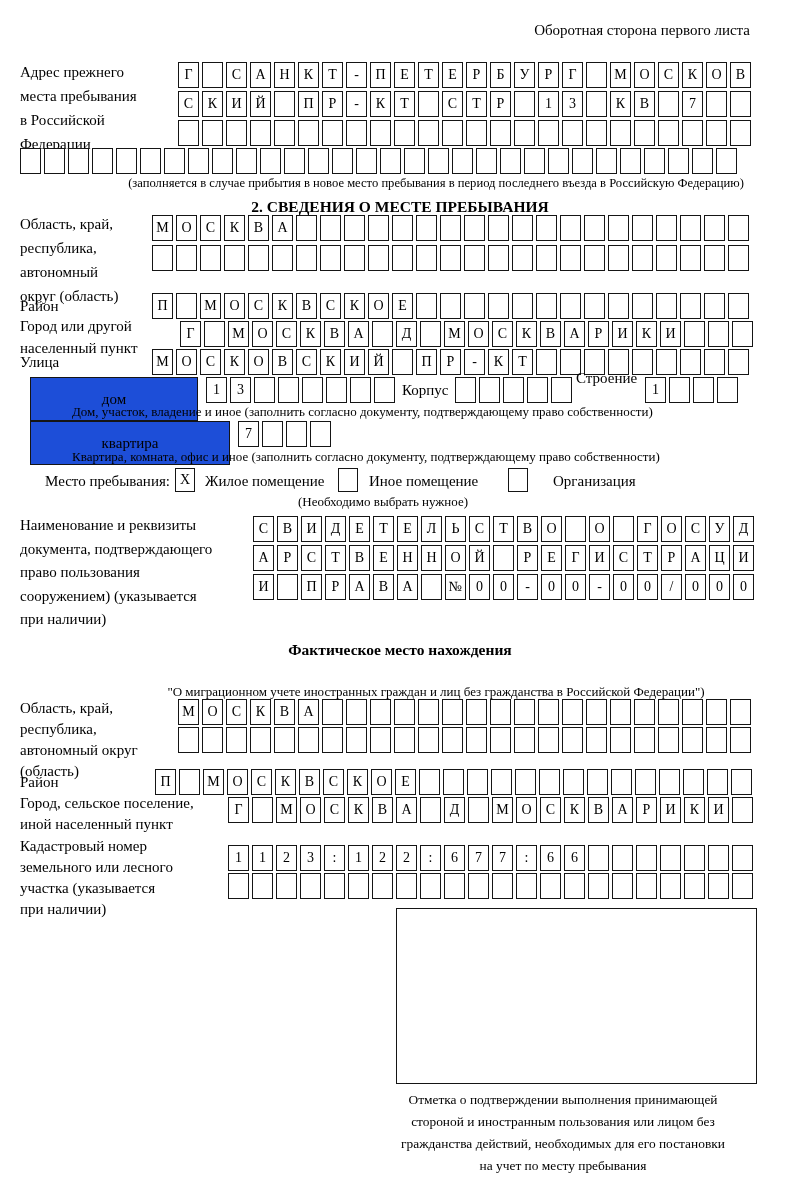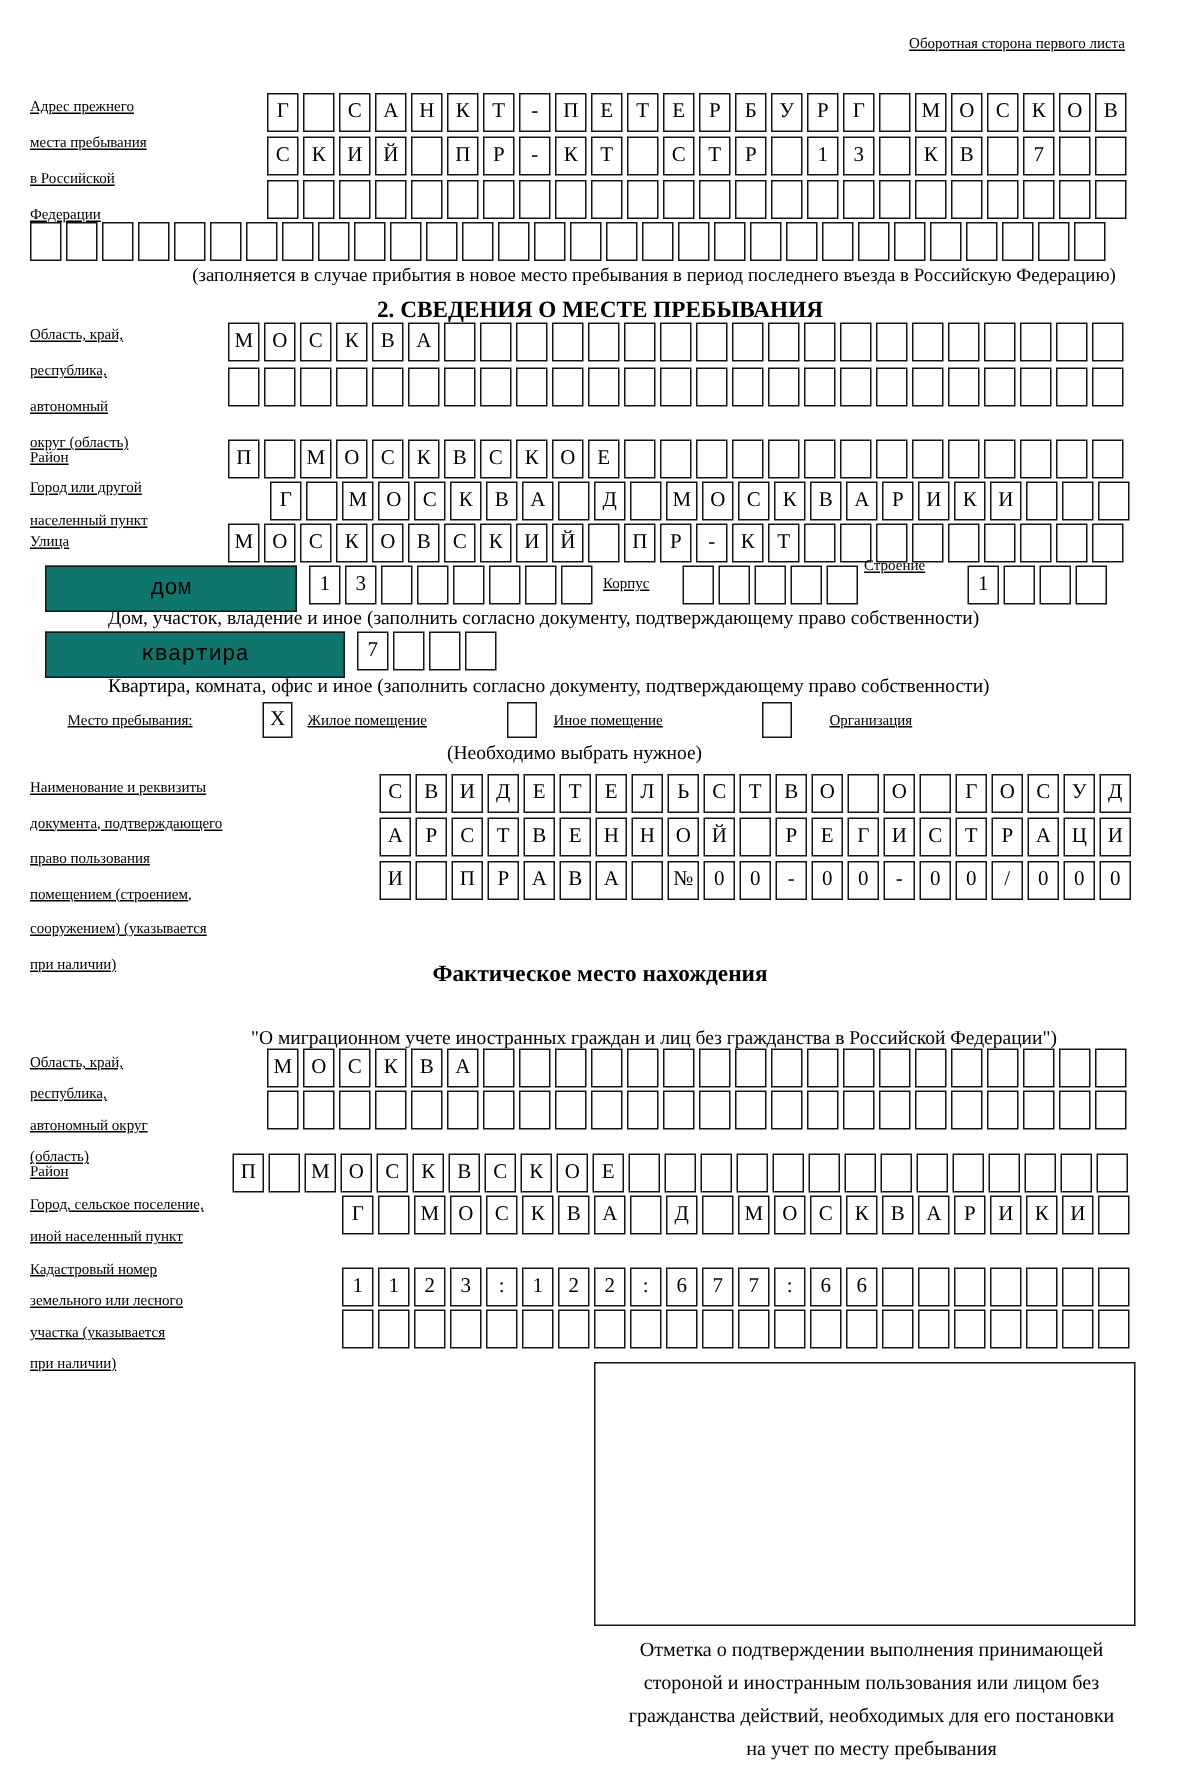--- a/index.html
+++ b/index.html
@@ -1,34 +1,34 @@
 <!DOCTYPE html>
 <html><head>
 <meta charset="utf-8">
 <style>
   html,body { margin:0; padding:0; background:#fff; }
   .page {
     position:relative; width:800px; height:1180px; background:#ffffff;
     font-family:"Liberation Serif", serif; color:#000; overflow:hidden;
   }
-  .lbl { position:absolute; font-size:10px; line-height:24px; white-space:nowrap;text-decoration:underline; }
+  .lbl { position:absolute; font-size:15px; line-height:24px; white-space:nowrap; }
   .lbl.lh21 { line-height:21px; }
   .lbl.lh23 { line-height:23.5px; }
   .caption { position:absolute; font-size:12.6px; white-space:nowrap;padding-left:36px; }
   .caption.center { left:0; width:800px; text-align:center; }
   .sec-title { position:absolute; left:0; width:800px; text-align:center; font-weight:bold; font-size:15.5px; white-space:nowrap; }
   .cellrow { position:absolute; display:flex; gap:3px; }
   .cell {
     box-sizing:border-box; width:21px; height:26px; border:1.5px solid #151515;
     display:flex; align-items:center; justify-content:center;
     font-size:14px; background:#fff;
   }
   .bigfield {
-    position:absolute; box-sizing:border-box; border:1.5px solid #151515; height:31px;
-    display:flex; align-items:center; justify-content:center; font-size:15px; background:#0f766e;font-family:Liberation Mono, monospace;
+    position:absolute; box-sizing:border-box; border:1.5px solid #151515; height:44px;
+    display:flex; align-items:center; justify-content:center; font-size:15px; background:#1d4ed8;
   }
   .cbx {
     position:absolute; box-sizing:border-box; width:20px; height:24px; border:1.5px solid #151515;
     display:flex; align-items:center; justify-content:center; font-size:14px; background:#fff;
   }
   .stamp-box { position:absolute; box-sizing:border-box; border:1.6px solid #151515; background:#fff; }
   .bottom-caption { position:absolute; text-align:center; font-size:13.4px; line-height:22px; }
 </style>
 </head>
 <body>
@@ -350,21 +350,20 @@
   <span class="cbx" style="left:338px; top:468px;"></span>
   <div class="lbl" style="left:369px; top:469px;">Иное помещение</div>
   <span class="cbx" style="left:508px; top:468px;"></span>
   <div class="lbl" style="left:553px; top:469px;">Организация</div>
   <div class="caption" style="left:240px; top:494px; font-size:13px;margin-left:22px;">(Необходимо выбрать нужное)</div>
 
   <div class="lbl lh23" style="left:20px; top:514px;">
     <div>Наименование и реквизиты</div>
     <div>документа, подтверждающего</div>
     <div>право пользования</div>
-    <div>помещением (строением,</div>
     <div>сооружением) (указывается</div>
     <div>при наличии)</div>
   </div>
   <div class="cellrow" style="left:253px; top:516px;">
       <span class="cell">С</span>
       <span class="cell">В</span>
       <span class="cell">И</span>
       <span class="cell">Д</span>
       <span class="cell">Е</span>
       <span class="cell">Т</span>
@@ -600,20 +599,20 @@
       <span class="cell"></span>
       <span class="cell"></span>
       <span class="cell"></span>
       <span class="cell"></span>
       <span class="cell"></span>
       <span class="cell"></span>
       <span class="cell"></span>
     </div>
 
   <div class="stamp-box" style="left:396px; top:908px; width:361px; height:176px;"></div>
-  <div class="bottom-caption" style="left:391px; top:1089px; width:380px;">
+  <div class="bottom-caption" style="left:373px; top:1089px; width:380px;">
     <div>Отметка о подтверждении выполнения принимающей</div>
     <div>стороной и иностранным пользования или лицом без</div>
     <div>гражданства действий, необходимых для его постановки</div>
     <div>на учет по месту пребывания</div>
   </div>
 
 </div>
 
 </body></html>

